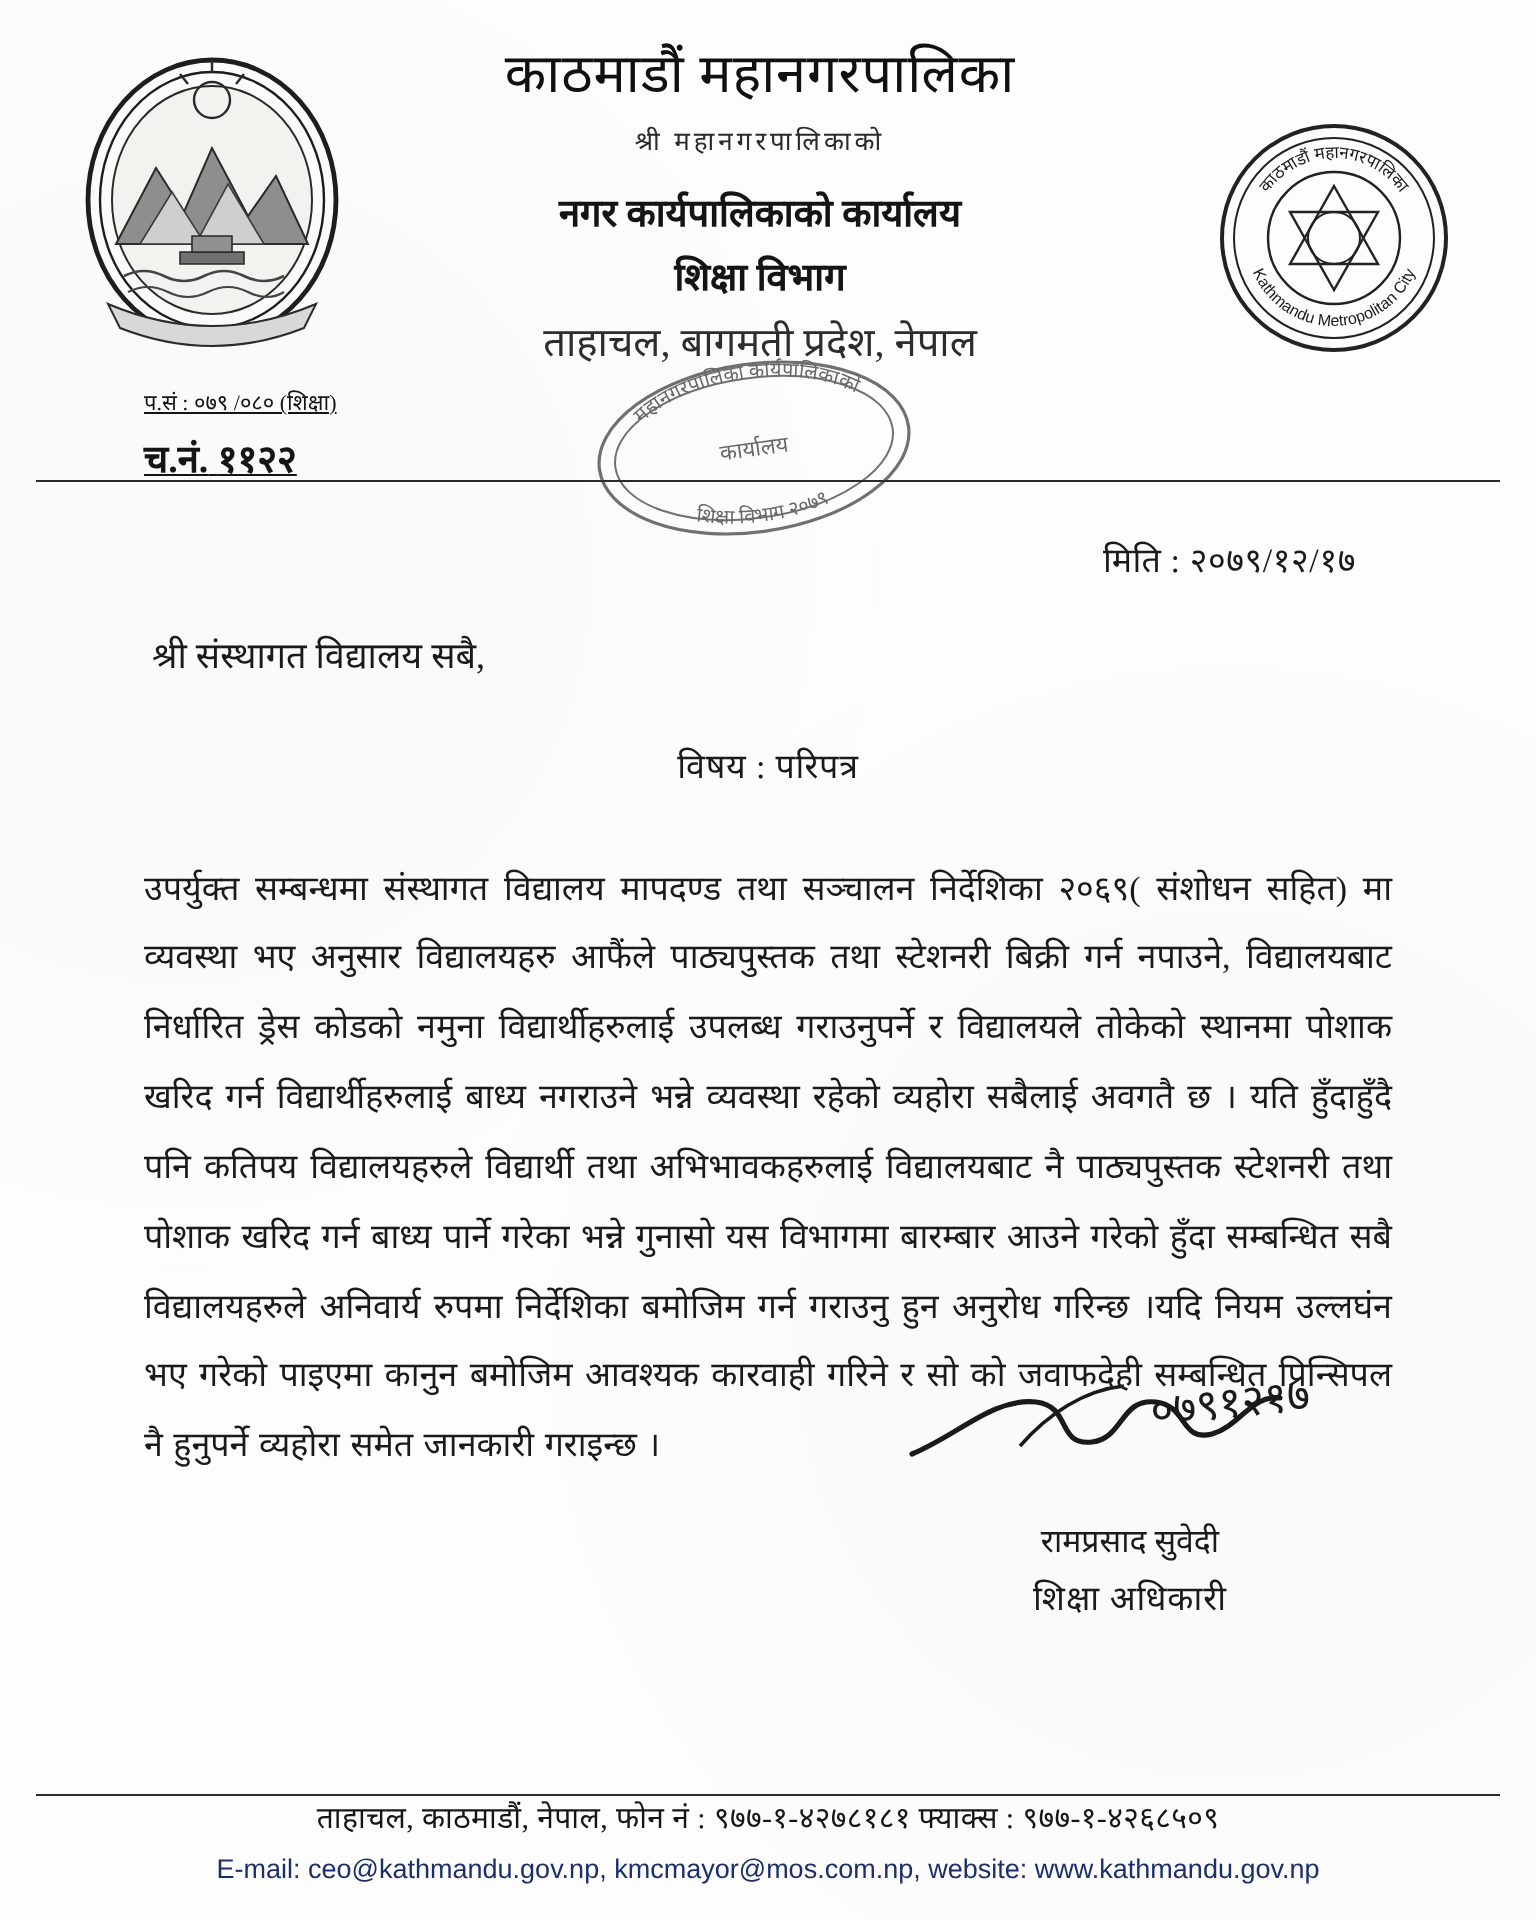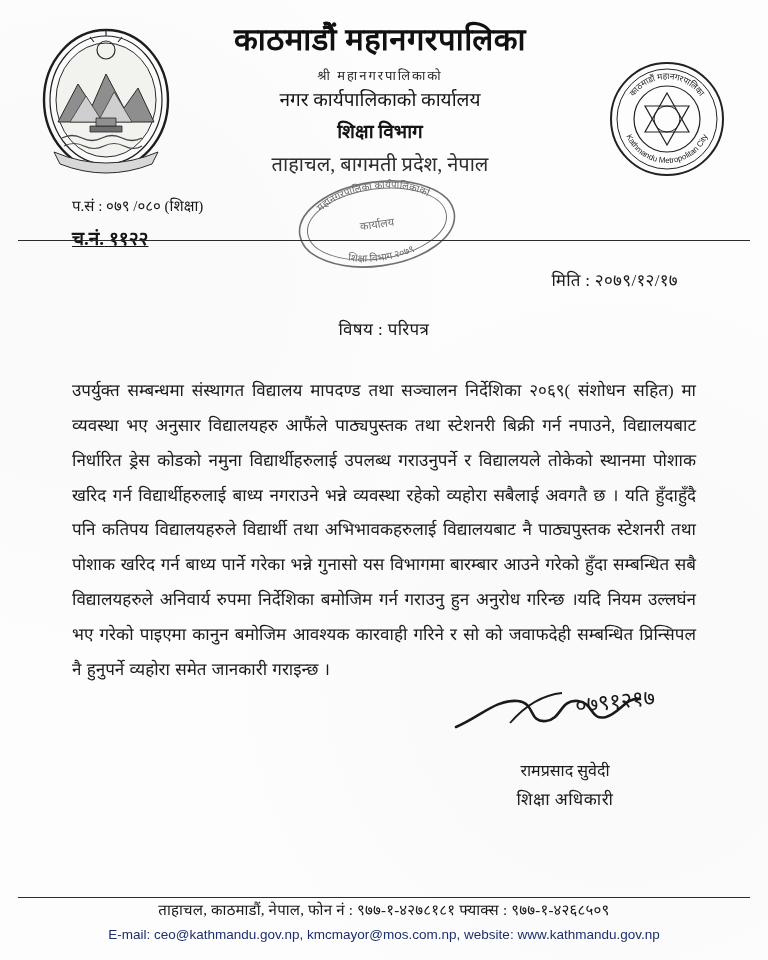--- a/index.html
+++ b/index.html
@@ -42,37 +42,37 @@
   .emblem svg { display: block; }
 
   .header-center {
     position: absolute;
     left: 180px;
     top: 22px;
     width: 400px;
     text-align: center;
   }
   .org-name {
-    font-size: 31px;
-    font-weight: bold;
+    font-size: 27px;
+    font-weight: normal;
     letter-spacing: 0.5px;
     line-height: 1.15;
     color: #101010;
   }
   .office-line-small {
     font-size: 13px;
     margin-top: 8px;
     color: #2a2a2a;
     letter-spacing: 2px;
   }
   .office-line {
     font-size: 19px;
-    margin-top: 2px;
+    margin-top: 14px;
     color: #141414;
-    font-weight: normal;
+    font-weight: bold;
   }
   .dept-line {
     font-size: 19px;
     margin-top: 6px;
     color: #141414;
     font-weight: bold;
   }
   .address-line {
     font-size: 20px;
     margin-top: 6px;
@@ -99,21 +99,21 @@
   .stamp-oval svg { display:block; }
 
   .ref-block {
     position: absolute;
     left: 72px;
     top: 192px;
     font-size: 15px;
     line-height: 1.9;
     color: #151515;
   }
-  .ref-no { font-size: 15px; }
+  .ref-no { font-size: 11px; text-decoration: underline; }
   .ref-chalani { font-size: 19px; font-weight: bold; text-decoration: underline; }
 
   .rule {
     position: absolute;
     left: 18px;
     right: 18px;
     top: 240px;
     border-top: 1.4px solid #2b2b2b;
   }
 
@@ -291,20 +291,21 @@
     </div>
 
     <div class="rule"></div>
   </div>
 
   <div class="body-area">
 
     <div class="date-line">मिति : २०७९/१२/१७</div>
 
     <div class="recipient">
+      <div>श्री संस्थागत विद्यालय सबै,</div>
     </div>
 
     <div class="subject">विषय : परिपत्र</div>
 
     <div class="para">उपर्युक्त सम्बन्धमा संस्थागत विद्यालय मापदण्ड तथा सञ्चालन निर्देशिका २०६९( संशोधन सहित) मा व्यवस्था भए अनुसार विद्यालयहरु आफैंले पाठ्यपुस्तक तथा स्टेशनरी बिक्री गर्न नपाउने, विद्यालयबाट निर्धारित ड्रेस कोडको नमुना विद्यार्थीहरुलाई उपलब्ध गराउनुपर्ने र विद्यालयले तोकेको स्थानमा पोशाक खरिद गर्न विद्यार्थीहरुलाई बाध्य नगराउने भन्ने व्यवस्था रहेको व्यहोरा सबैलाई अवगतै छ । यति हुँदाहुँदै पनि कतिपय विद्यालयहरुले विद्यार्थी तथा अभिभावकहरुलाई विद्यालयबाट नै पाठ्यपुस्तक स्टेशनरी तथा पोशाक खरिद गर्न बाध्य पार्ने गरेका भन्ने गुनासो यस विभागमा बारम्बार आउने गरेको हुँदा सम्बन्धित सबै विद्यालयहरुले अनिवार्य रुपमा निर्देशिका बमोजिम गर्न गराउनु हुन अनुरोध गरिन्छ ।यदि नियम उल्लघंन भए गरेको पाइएमा कानुन बमोजिम आवश्यक कारवाही गरिने र सो को जवाफदेही सम्बन्धित प्रिन्सिपल नै हुनुपर्ने व्यहोरा समेत जानकारी गराइन्छ ।</div>
 
   </div>
 
   <div class="sign-block">
     <div class="scribble">

